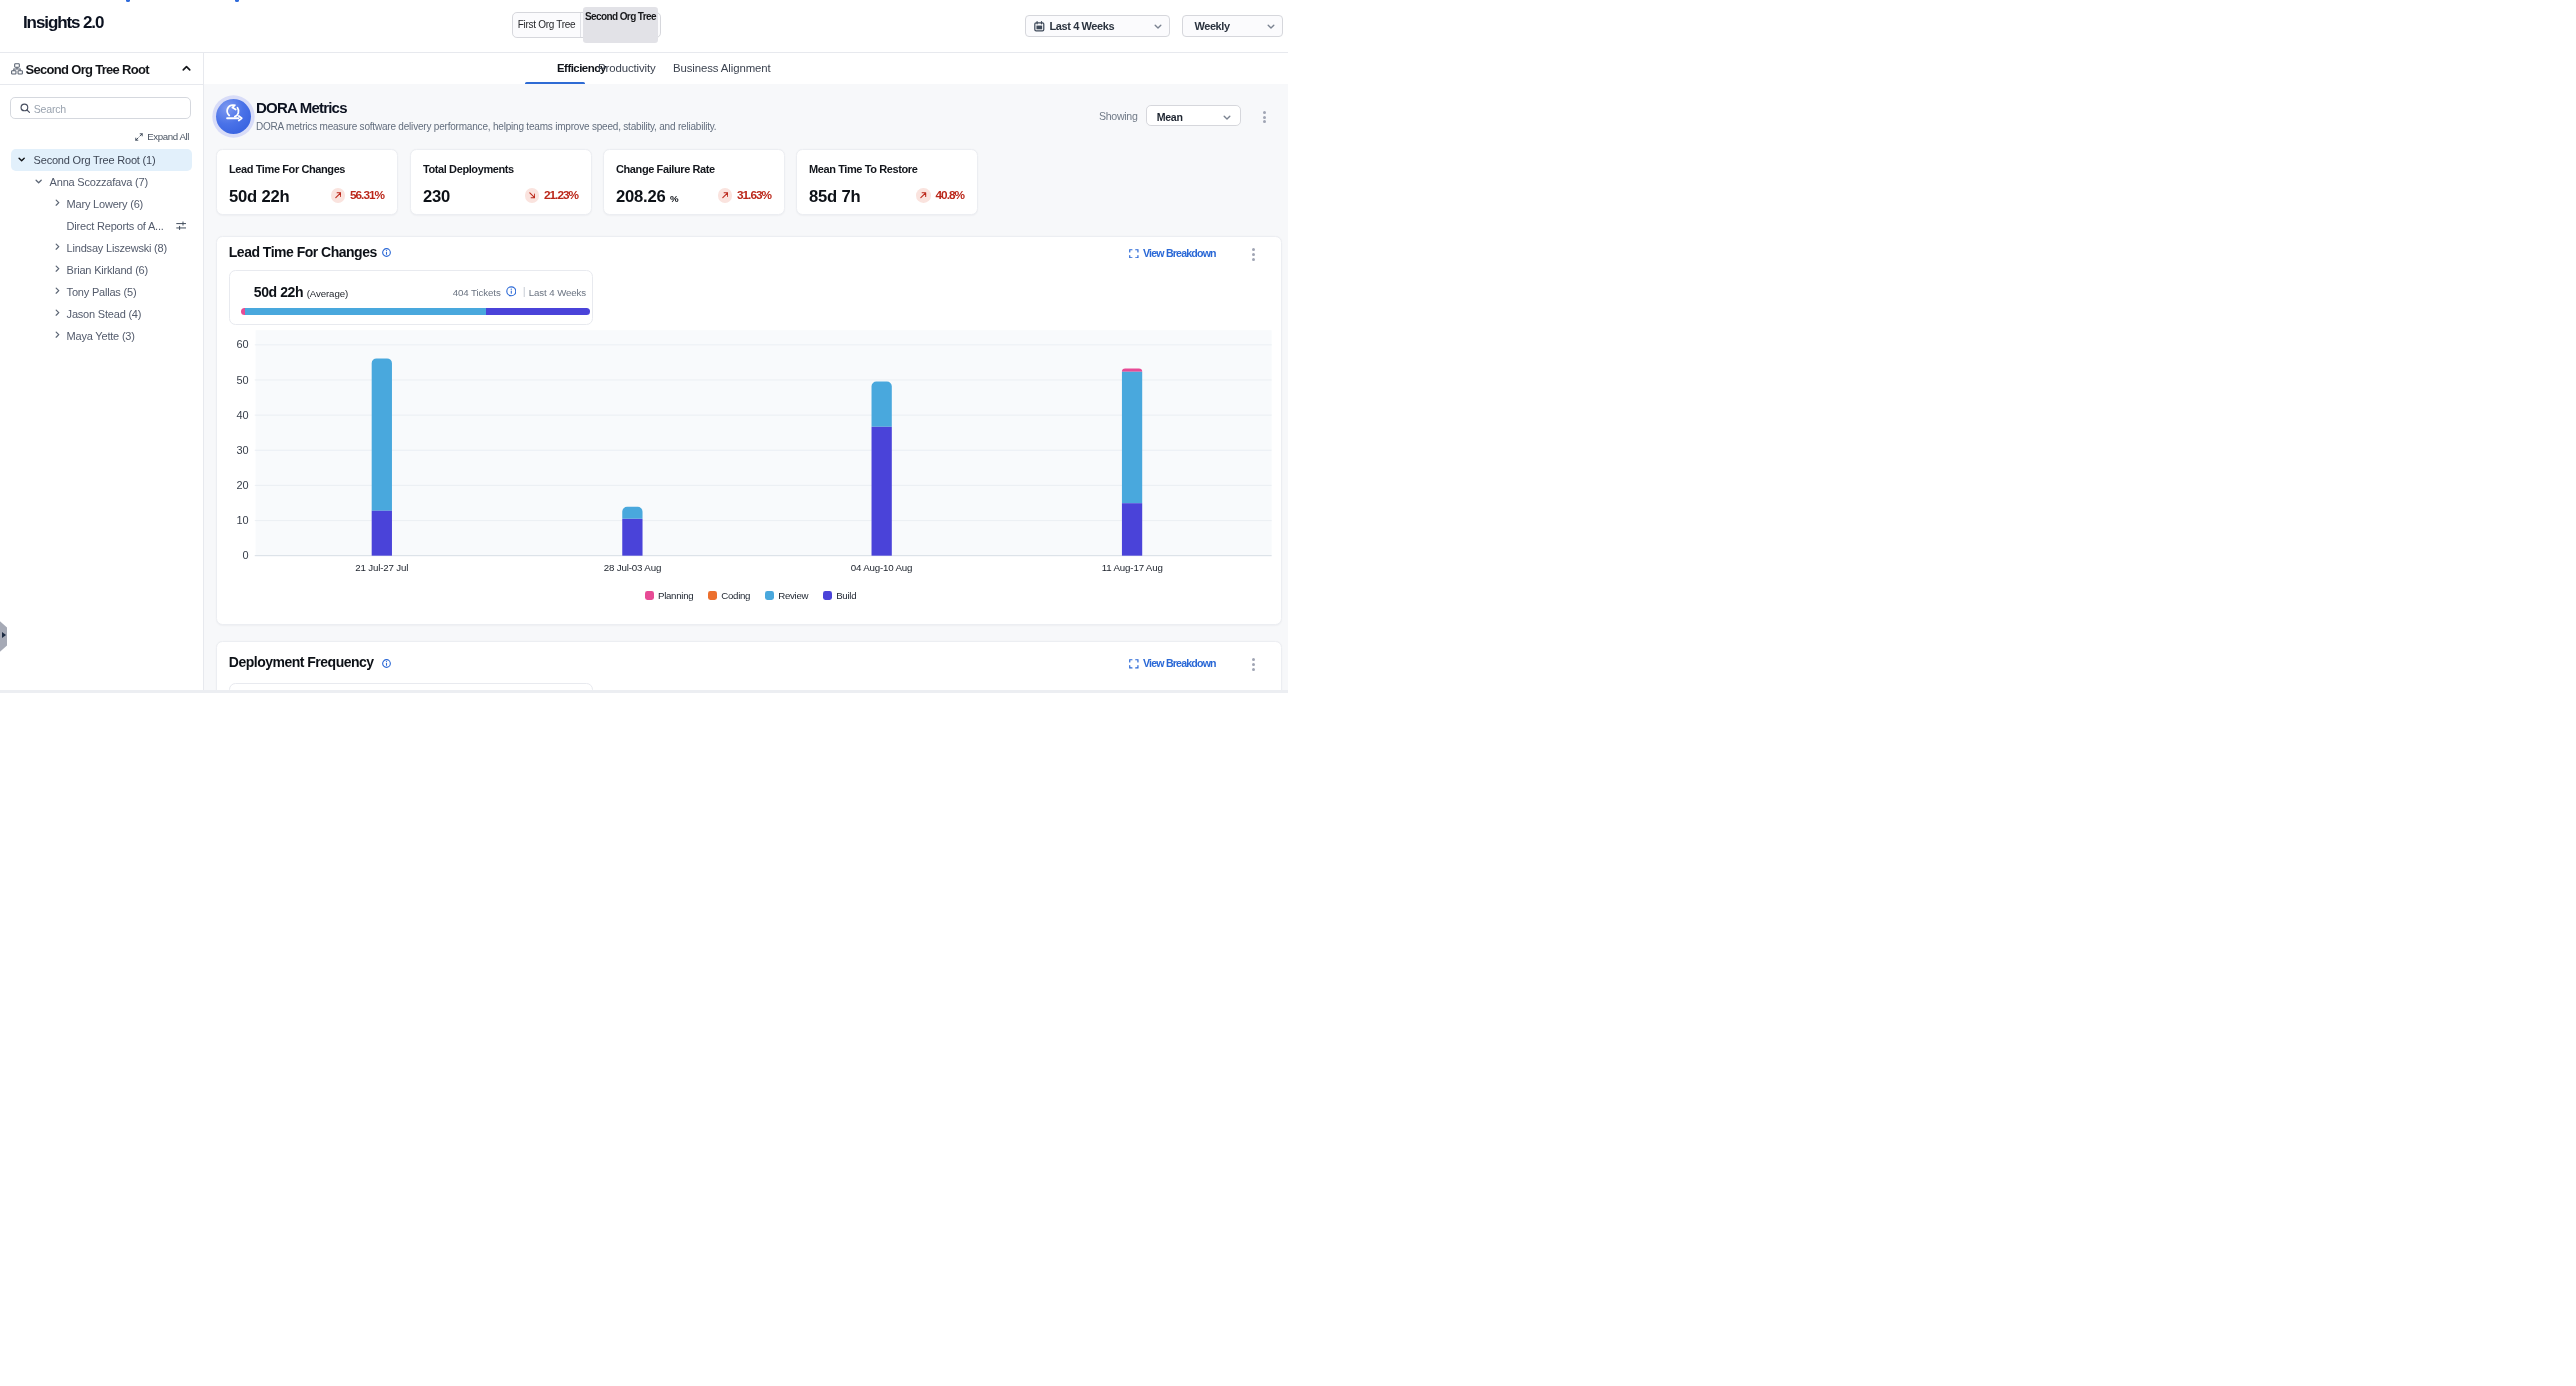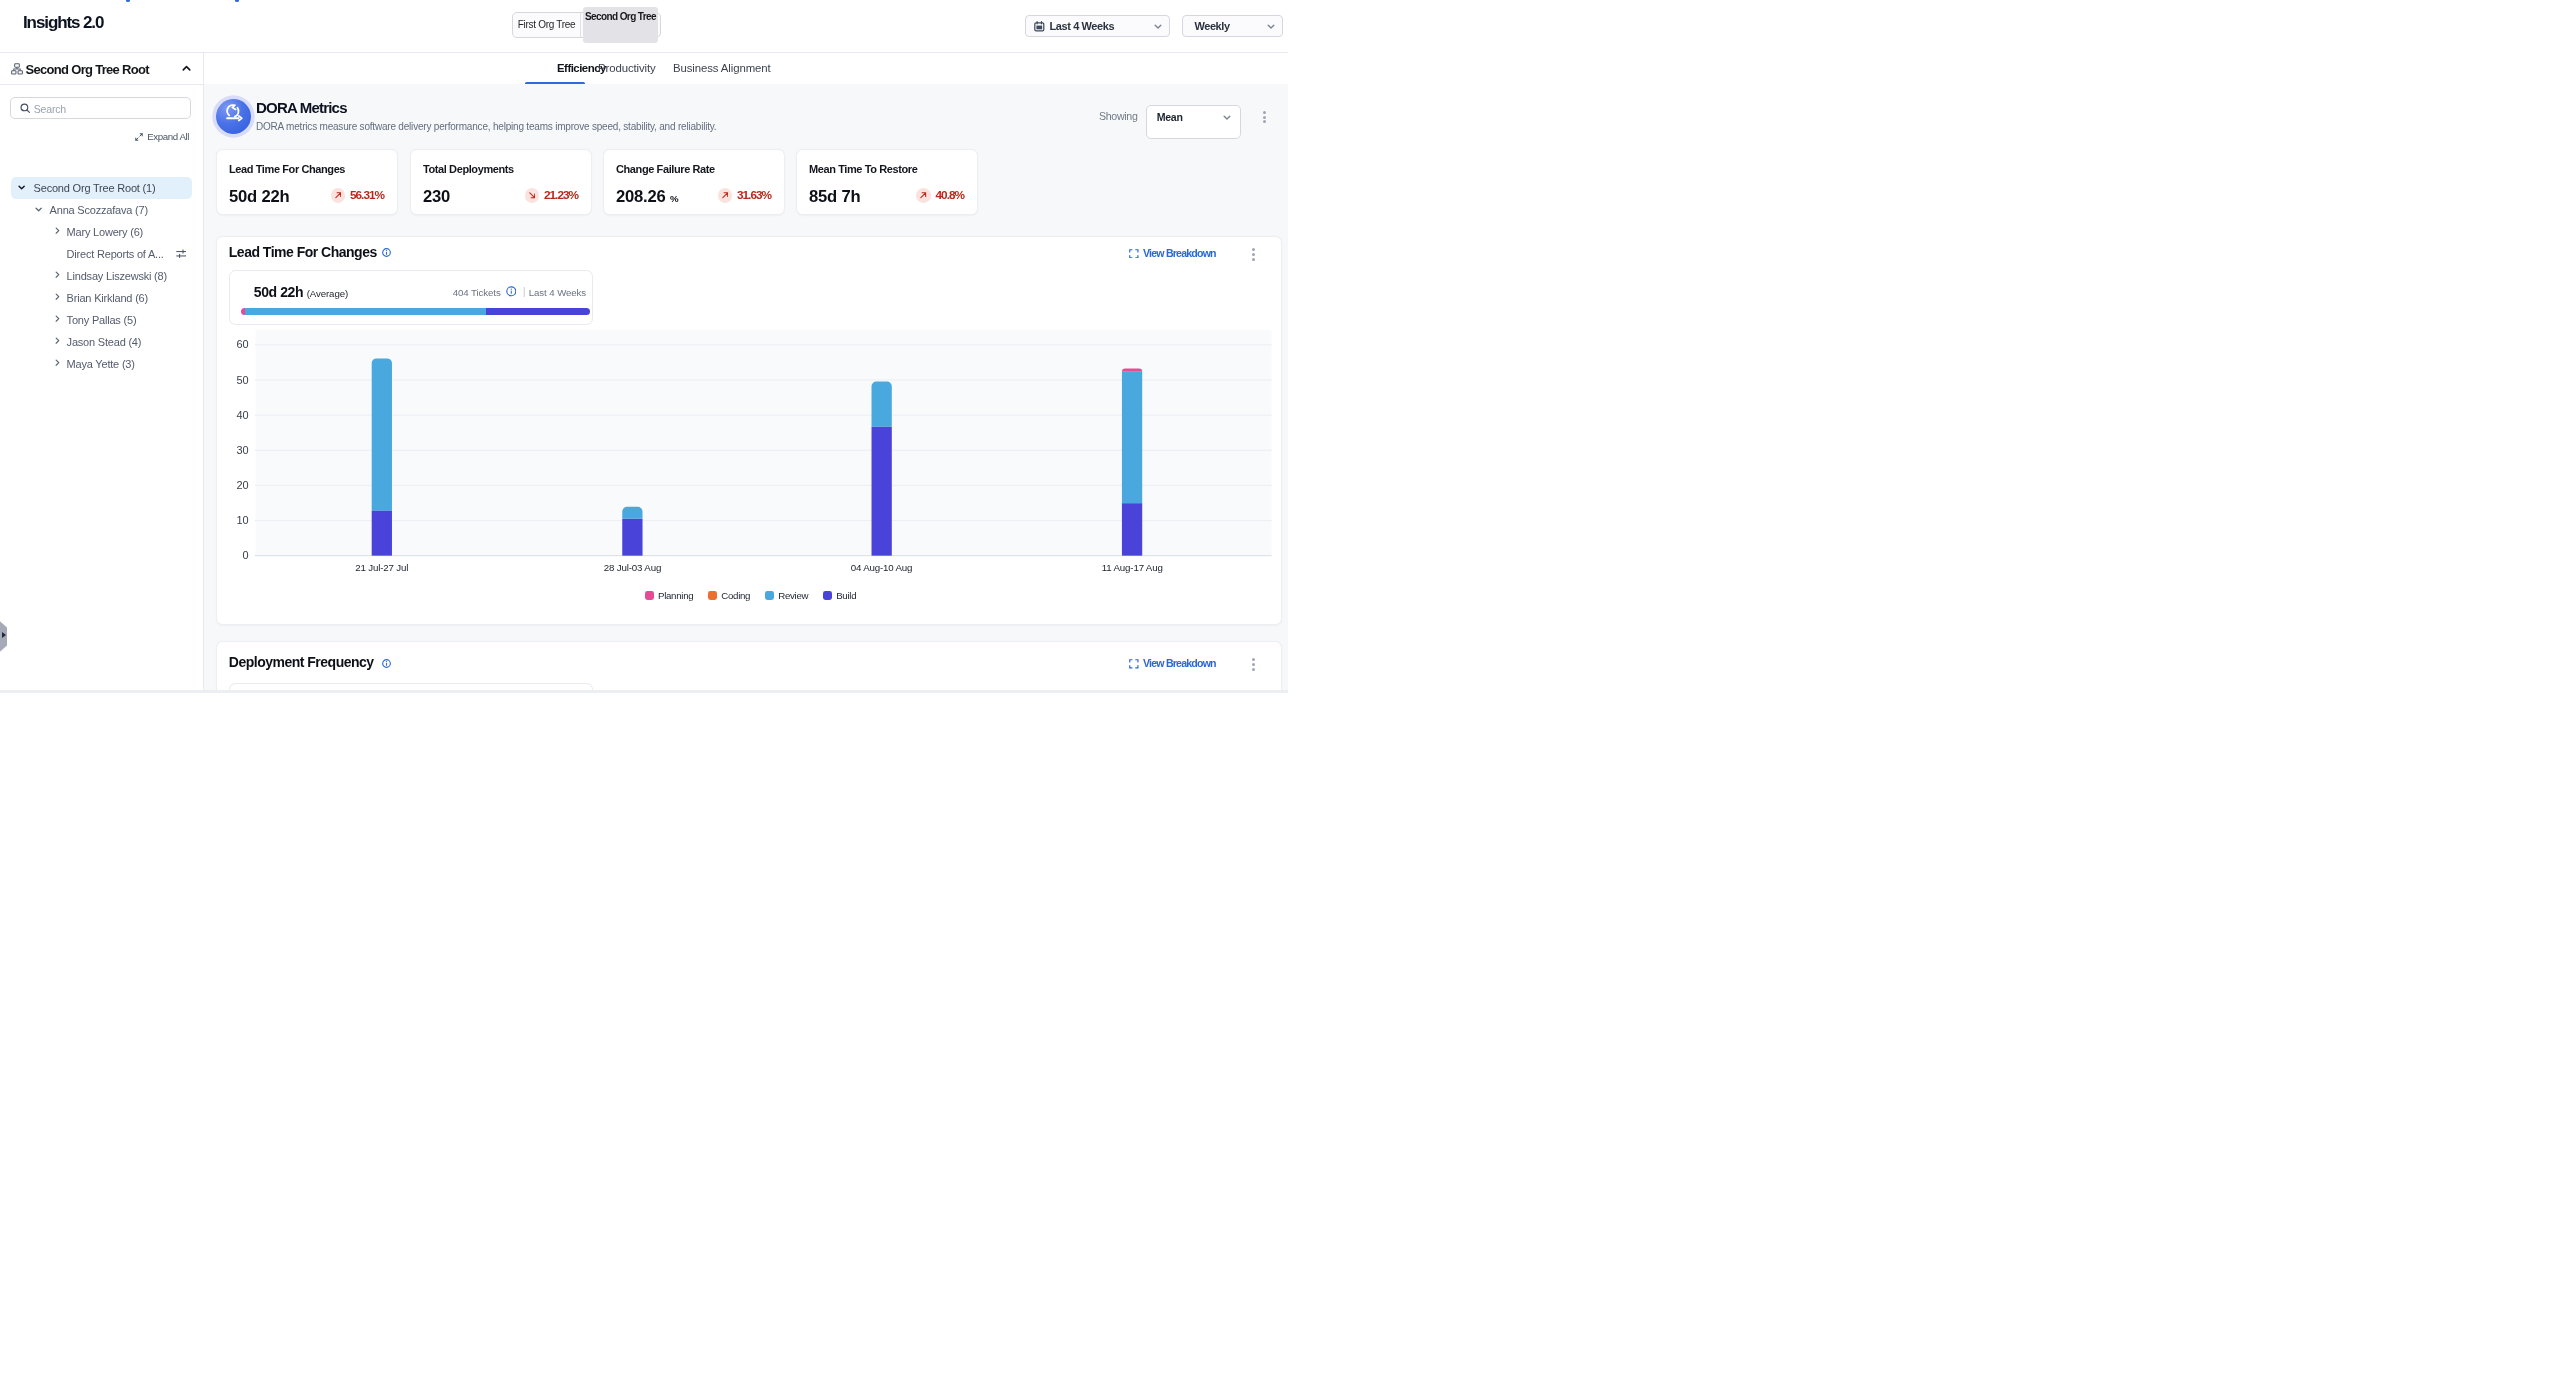--- a/index.html
+++ b/index.html
@@ -25,41 +25,41 @@
 .chev { stroke:#7a8290; stroke-width:1.7; fill:none; stroke-linecap:round; stroke-linejoin:round; }
 
 
 #sidebar { position:absolute; left:0; top:53px; width:204px; height:640px; background:#fff; border-right:0.8px solid #e7e9ee; z-index:4; }
 #sbhead { position:absolute; left:0; top:0; width:203px; height:32px; border-bottom:0.8px solid #e7e9ee; background:#fff; }
 #sbtitle { position:absolute; left:25.6px; top:9.3px; font-size:13px; font-weight:700; letter-spacing:-0.7px; color:#14161a; }
 #search { position:absolute; left:9.7px; top:44px; width:181px; height:22px; border:0.8px solid #d5d8de; border-radius:4.9px; background:#fff; }
 #search span { position:absolute; left:23px; top:4.5px; font-size:10.6px; color:#9aa3af; letter-spacing:-0.2px;}
 #expand { position:absolute; right:14px; top:78px; font-size:9.7px; letter-spacing:-0.4px; color:#4b5563; }
 
-.trow { position:absolute; left:10.6px; width:181px; height:21.5px; border-radius:4.9px; font-size:11px; letter-spacing:-0.2px; color:#535b6c;margin-top:28px; }
+.trow { position:absolute; left:10.6px; width:181px; height:21.5px; border-radius:4.9px; font-size:11px; letter-spacing:-0.2px; color:#535b6c; }
 .trow .txt { position:absolute; top:4.5px; }
 .trow.sel { background:#e2f0fb; color:#3d4553; }
 .tchev { position:absolute; top:6.5px; width:7.3px; height:7.3px; }
 
 
 #tabsrow { position:absolute; left:204px; top:53px; width:1084px; height:32px; background:#fff; border-bottom:0.8px solid #e7e9ee; }
 .tab { position:absolute; top:9px; font-size:11.4px; letter-spacing:-0.1px; color:#3c4350; }
 #tab1 { left:529px; font-weight:700; letter-spacing:-0.5px; color:#101319;padding-left:28px; }
 #tabline { position:absolute; left:524px; top:29px; width:60px; height:2.4px; background:#2e6bd4; border-radius:1.6px 1.6px 0 0; }
 
 #main { position:absolute; left:204px; top:84px; width:1084px; height:609px; background:#f7f8fa; }
 
 
 #dicon { position:absolute; left:216px; top:99px; width:35px; height:35px; border-radius:50%;
   background:radial-gradient(circle at 32% 26%, #7d99f0 0%, #4a72e8 45%, #2f5bdc 100%);
   box-shadow:0 0 0 3.7px #d8dcf8; }
 #dtitle { position:absolute; left:256px; top:99px; font-size:15px; font-weight:700; letter-spacing:-0.8px; color:#0c1220; }
 #ddesc { position:absolute; left:256px; top:121px; font-size:10px; letter-spacing:-0.2px; color:#636e7e; }
 #showing { position:absolute; left:1099px; top:110px; font-size:10.6px; letter-spacing:-0.3px; color:#707a87; }
-#meanbox { position:absolute; left:1146px; top:105px; width:95px; height:34px; border:0.8px solid #d6d7dc; border-radius:4.9px; background:#fff; }
+#meanbox { position:absolute; left:1146px; top:105px; width:95px; height:21px; border:0.8px solid #d6d7dc; border-radius:4.9px; background:#fff; }
 #meanbox .lbl { position:absolute; left:9.7px; top:4.9px; font-size:10.6px; font-weight:700; letter-spacing:-0.3px; color:#1d2430; }
 
 
 .mcard { position:absolute; top:149px; width:182px; height:66px; background:#fff; border:0.8px solid #eceef2; border-radius:6.5px; box-shadow:0 0.8px 1.6px rgba(16,24,40,.04); }
 .mcard .t { position:absolute; left:12px; top:12.6px; font-size:11px; font-weight:700; letter-spacing:-0.4px; color:#13161c; white-space:nowrap; }
 .mcard .v { position:absolute; left:12px; top:37px; font-size:16.6px; font-weight:700; letter-spacing:-0.2px; color:#0d1117; }
 .mcard .v .pct { font-size:9.7px; font-weight:700; letter-spacing:0; }
 .bgrp { position:absolute; right:13px; top:38px; display:flex; align-items:center; }
 .badge { position:relative; width:14.6px; height:14.6px; border-radius:50%; background:#fae3de; margin-right:4.9px; }
 .bval { font-size:11.8px; font-weight:700; letter-spacing:-1px; color:#bb271a; }

